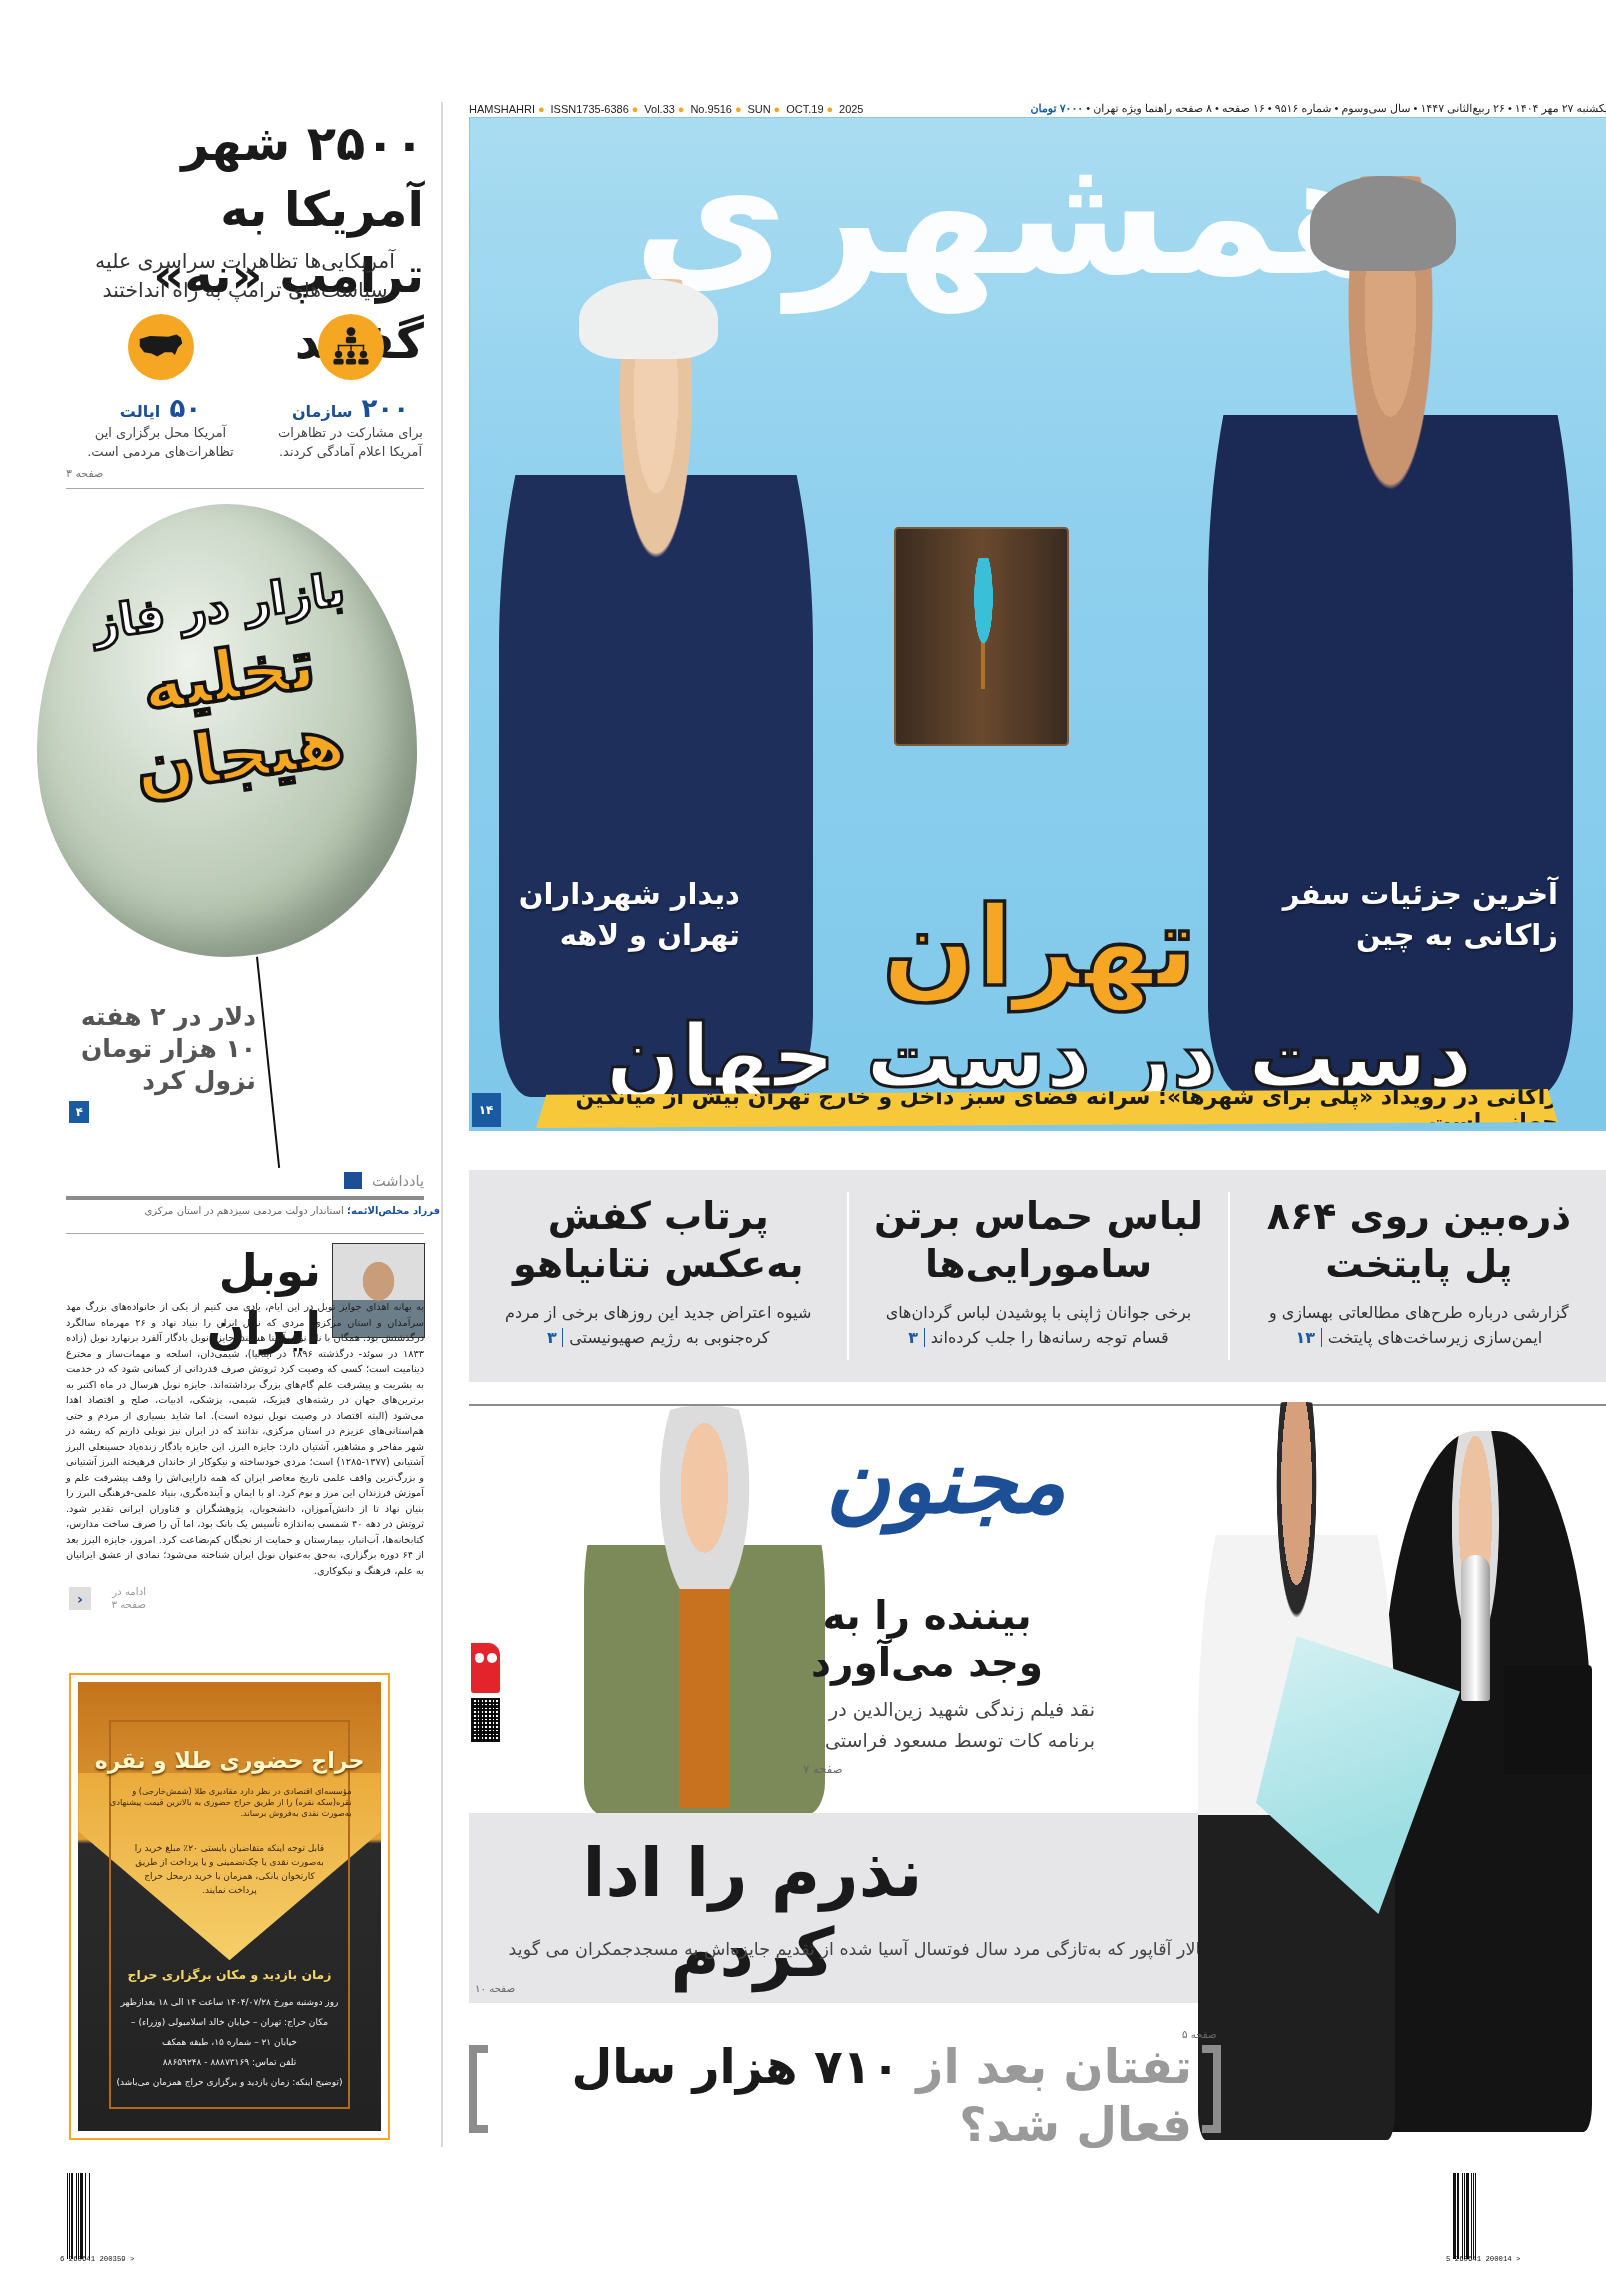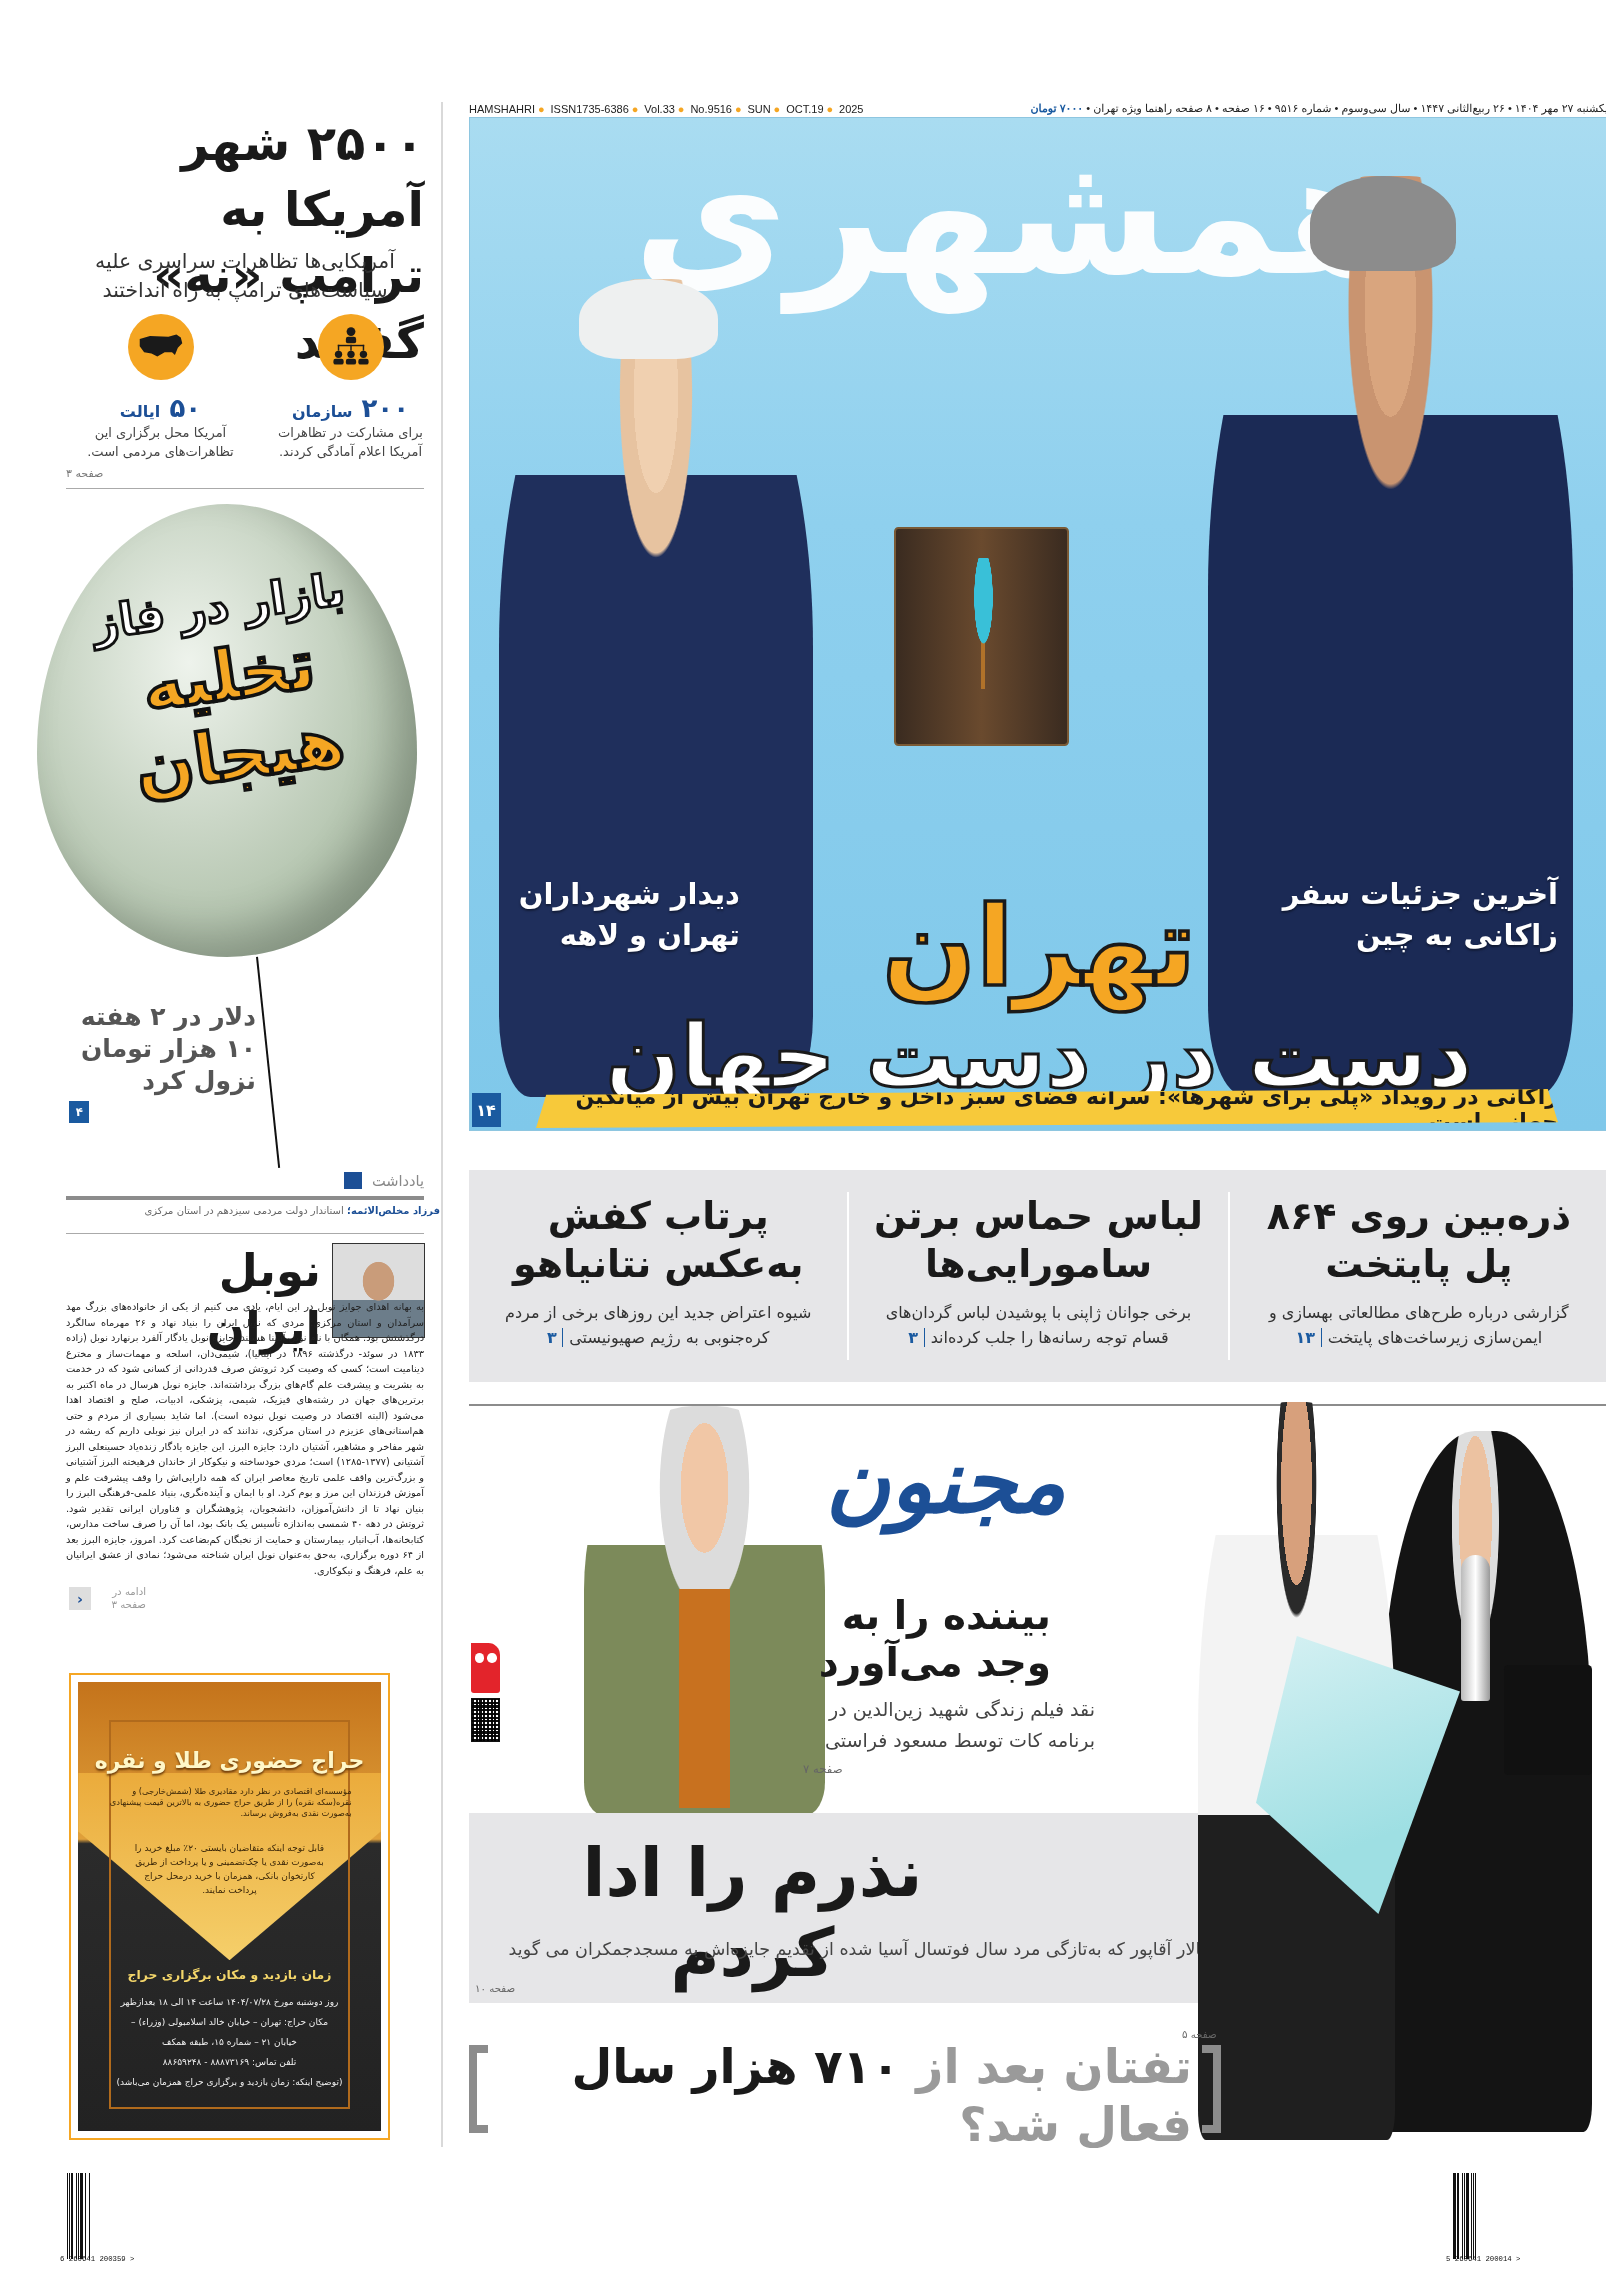--- a/index.html
+++ b/index.html
@@ -33,34 +33,34 @@
 .uclg .yr{position:absolute;left:175px;top:175px;font-family:"Liberation Sans",sans-serif;font-weight:bold;font-size:39px;color:#2d3f9a}
 
 .hero-kicker{position:absolute;font-weight:bold;font-size:29px;line-height:41px;color:#fff;text-align:right;text-shadow:0 1.5px 2.2px rgba(0,0,0,.4)}
 .hero-kicker.r{right:51px;top:756px;width:278px}
 .hero-kicker.l{left:29px;top:756px;width:241px}
 .hero-main{position:absolute;left:131px;top:767px;width:876px;text-align:center}
 .hero-main .tehran{font-size:110px;font-weight:bold;color:#f5a623;-webkit-text-stroke:3.7px #1a1a1a;line-height:124px}
 .hero-main .sub{font-size:88px;font-weight:bold;color:#fff;-webkit-text-stroke:2.9px #1a1a1a;line-height:110px;margin-top:-7.3px}
 .hero-strip{position:absolute;left:66px;top:971px;width:1022px;height:39px;background:#f7c93a;clip-path:polygon(1% 15%,99% 0,100% 85%,0 100%);display:flex;align-items:center;justify-content:center;font-size:22px;font-weight:bold;color:#1a1a1a}
 .page-badge{position:absolute;background:#1a5aa0;color:#fff;font-weight:bold;display:flex;align-items:center;justify-content:center}
-.hero .page-badge{left:1.5px;top:975px;width:29px;height:34px;font-size:16px}
+.hero .page-badge{left:1.5px;top:975px;width:29px;height:34px;font-size:12px}
 
 
 .teasers{position:absolute;left:469px;top:1170px;width:1139px;height:212px;background:#e6e6e8;display:flex;align-items:stretch;padding:22px 0}
 .teaser{flex:1;padding:0 17.5px;text-align:center;border-left:2.2px solid #fff}
 .teaser:last-child{border-left:none}
 .teaser h3{font-size:38px;line-height:48px;font-weight:bold;color:#1a1a1a}
 .teaser p{font-size:16px;line-height:25px;color:#333;margin-top:11.7px}
 .teaser .pg{color:#1a5aa0;font-weight:bold;border-right:1.5px solid #1a5aa0;padding-right:5.8px;margin-right:5.8px}
 
 
 .hr-grey{position:absolute;height:1.5px;background:#8c8c8c}
 .majnoon-title{position:absolute;left:847px;top:1431px;width:219px;text-align:center;font-size:88px;font-weight:bold;font-style:italic;color:#1c4f96;line-height:102px}
-.majnoon-head{position:absolute;left:803px;top:1592px;width:248px;font-size:39px;font-weight:bold;line-height:47px;text-align:right}
+.majnoon-head{position:absolute;left:803px;top:1592px;width:248px;font-size:39px;font-weight:bold;line-height:47px;text-align:center}
 .majnoon-sub{position:absolute;left:803px;top:1694px;width:292px;font-size:19px;line-height:31px;color:#444;text-align:right}
 .majnoon-pg{position:absolute;left:803px;top:1762px;font-size:11.7px;color:#666}
 .actor{position:absolute;left:584px;top:1406px;width:241px;height:409px;border-radius:45% 45% 8% 8%;background:radial-gradient(ellipse at 50% 20%,#f1c7a6 0 14%,#dcdcdc 14% 26%,transparent 26.5%),linear-gradient(180deg,transparent 0 34%,#7c8a5a 34% 100%)}
 .actor::after{content:"";position:absolute;left:95px;top:183px;width:51px;height:219px;background:#c8711f}
 .tv-logo{position:absolute;left:471px;top:1643px;width:29px;height:50px;background:#e3242b;border-radius:0 11.7px 2.9px 2.9px}
 .tv-logo i{position:absolute;top:10.2px;width:9.5px;height:9.5px;border-radius:50%;background:#fff}
 .qr{position:absolute;left:471px;top:1698px;width:29px;height:44px;background:repeating-linear-gradient(90deg,#111 0 2.2px,#fff 2.2px 3.7px),repeating-linear-gradient(0deg,#111 0 2.2px,#fff 2.2px 3.7px);background-blend-mode:multiply;border:1.5px solid #111}
 
 .nazr-box{position:absolute;left:469px;top:1813px;width:789px;height:190px;background:#e6e6e8}
 .nazr-title{position:absolute;left:570px;top:1833px;width:365px;text-align:center;font-size:67px;font-weight:bold;color:#1a1a1a;line-height:80px}

